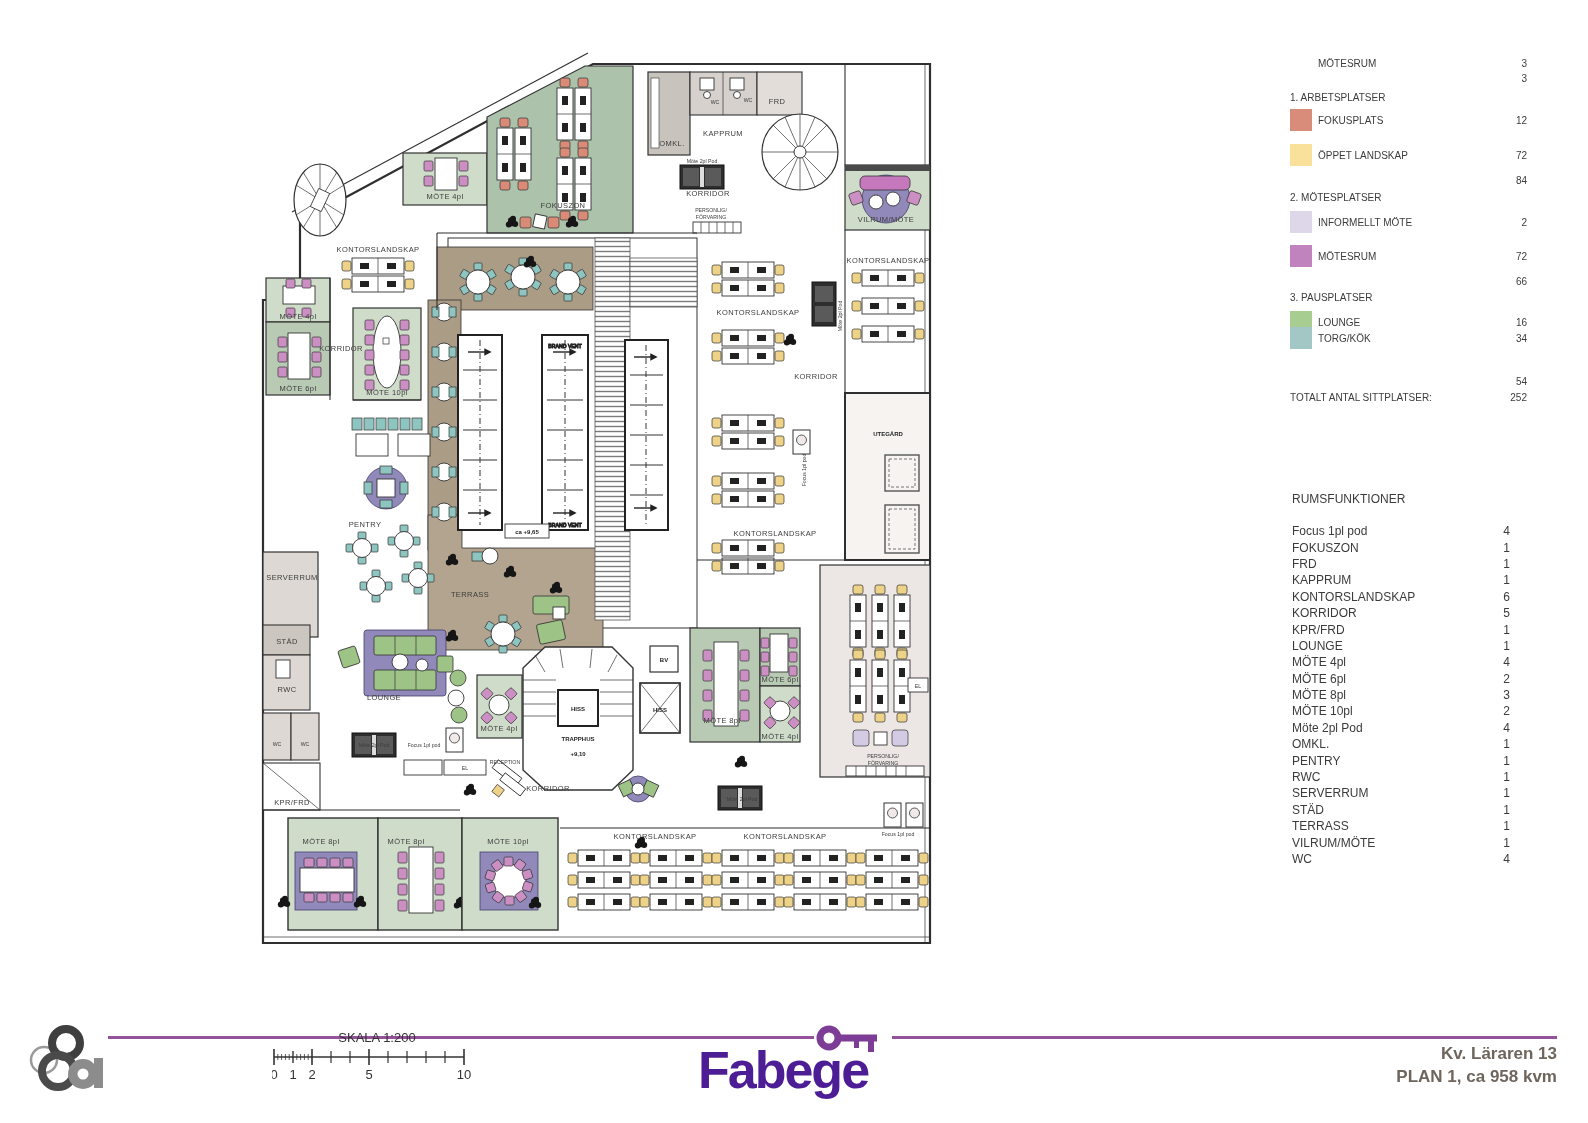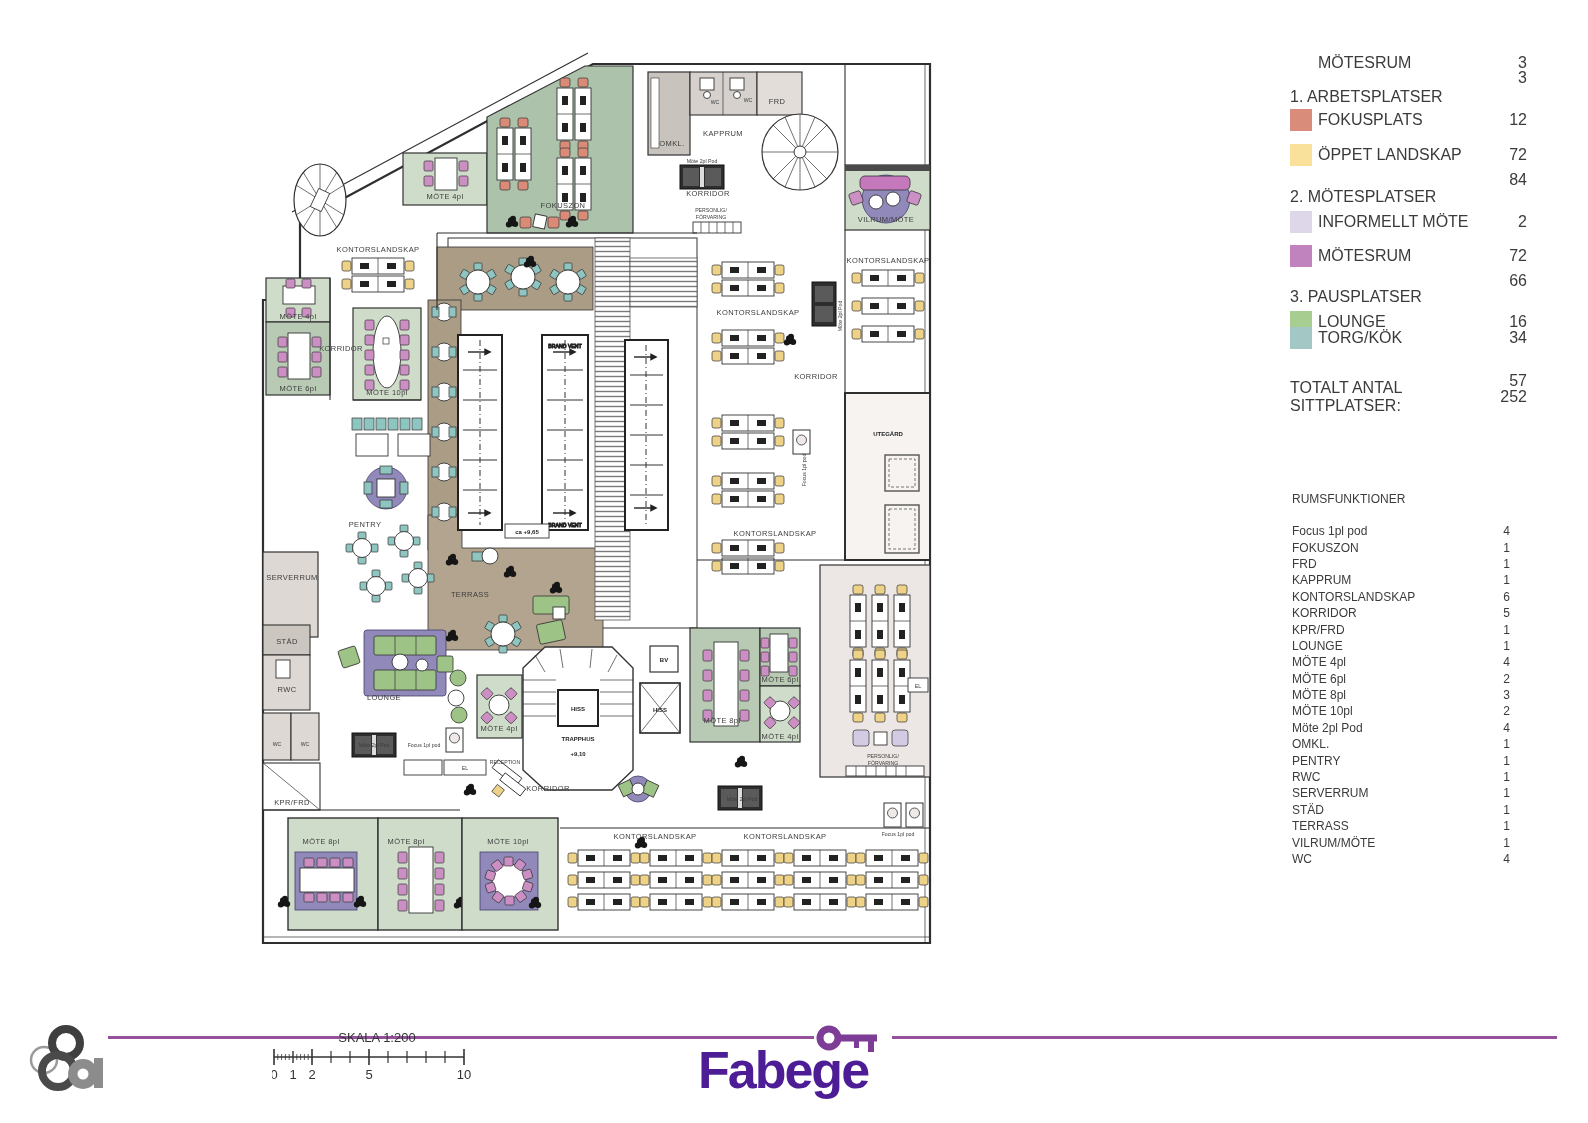--- a/index.html
+++ b/index.html
@@ -17,21 +17,21 @@
   .cht{fill:#8fc5c1;stroke:#333;stroke-width:0.7;}
   .chp{fill:#cb8fc3;stroke:#333;stroke-width:0.7;}
   .chl{fill:#d3cbe4;stroke:#333;stroke-width:0.7;}
   .rug{fill:#9089ba;stroke:#44406b;stroke-width:0.8;}
   .sofa{fill:#9dc387;stroke:#333;stroke-width:0.8;}
   .lbl{font-family:"Liberation Sans",sans-serif;font-size:7.5px;fill:#3c3c3c;letter-spacing:.4px;text-anchor:middle;}
   .lbls{font-family:"Liberation Sans",sans-serif;font-size:5.2px;fill:#3c3c3c;text-anchor:middle;}
   .lblb{font-family:"Liberation Sans",sans-serif;font-size:6px;font-weight:bold;fill:#222;text-anchor:middle;}
   .tree{fill:#161616;}
   
-  #legend{position:absolute;left:1290px;top:50px;width:248px;height:372px;font-size:16px;}
+  #legend{position:absolute;left:1290px;top:50px;width:248px;height:372px;font-size:10px;}
   .lg-row{position:absolute;left:0;width:100%;height:22px;display:flex;align-items:center;}
   .lg-ind{padding-left:28px;}
   .lg-val{margin-left:auto;padding-right:11px;}
   .sw{position:absolute;left:0;top:0;width:22px;height:22px;}
   .sw-wrap{position:relative;width:28px;height:22px;flex:0 0 28px;}
   #rumsfunk{position:absolute;left:1292px;top:492px;width:218px;font-size:12px;}
   #rumsfunk .rf-title{margin-bottom:17px;}
   .rf-row{display:flex;height:16.4px;align-items:center;}
   .rf-row .rf-val{margin-left:auto;}
   
@@ -726,21 +726,21 @@
     <span class="lg-val">16</span>
   </div>
   <div class="lg-row" style="top:277px">
     <span class="sw-wrap">
           <span class="sw" style="background:#a2c7c5"></span>
         </span>
     <span>TORG/KÖK</span>
     <span class="lg-val">34</span>
   </div>
   <div class="lg-row" style="top:320px">
-    <span class="lg-val">57</span>
+    <span class="lg-val">54</span>
   </div>
 
   <div class="lg-row" style="top:336px">
     <span>TOTALT ANTAL SITTPLATSER:</span>
     <span class="lg-val">252</span>
   </div>
 </div>
 
 <div id="rumsfunk">
   <div class="rf-title">RUMSFUNKTIONER</div>
@@ -876,14 +876,18 @@
 </div>
 
 <svg style="position:absolute;left:816px;top:1020px" width="70" height="36" viewBox="0 0 70 36">
   <circle cx="13" cy="18" r="9" fill="none" stroke="#7d3c95" stroke-width="7"></circle>
   <rect x="21" y="14.5" width="40" height="7" fill="#7d3c95"></rect>
   <rect x="38" y="21" width="5" height="7" fill="#7d3c95"></rect>
   <rect x="52" y="21" width="6" height="11" fill="#7d3c95"></rect>
 </svg>
 <div id="fabege">Fabege</div>
 
-
+<div id="project">
+  <div>Kv. Läraren 13</div>
+  <div>PLAN 1, ca 958 kvm</div>
 </div>
 
+</div>
+
 </body></html>

